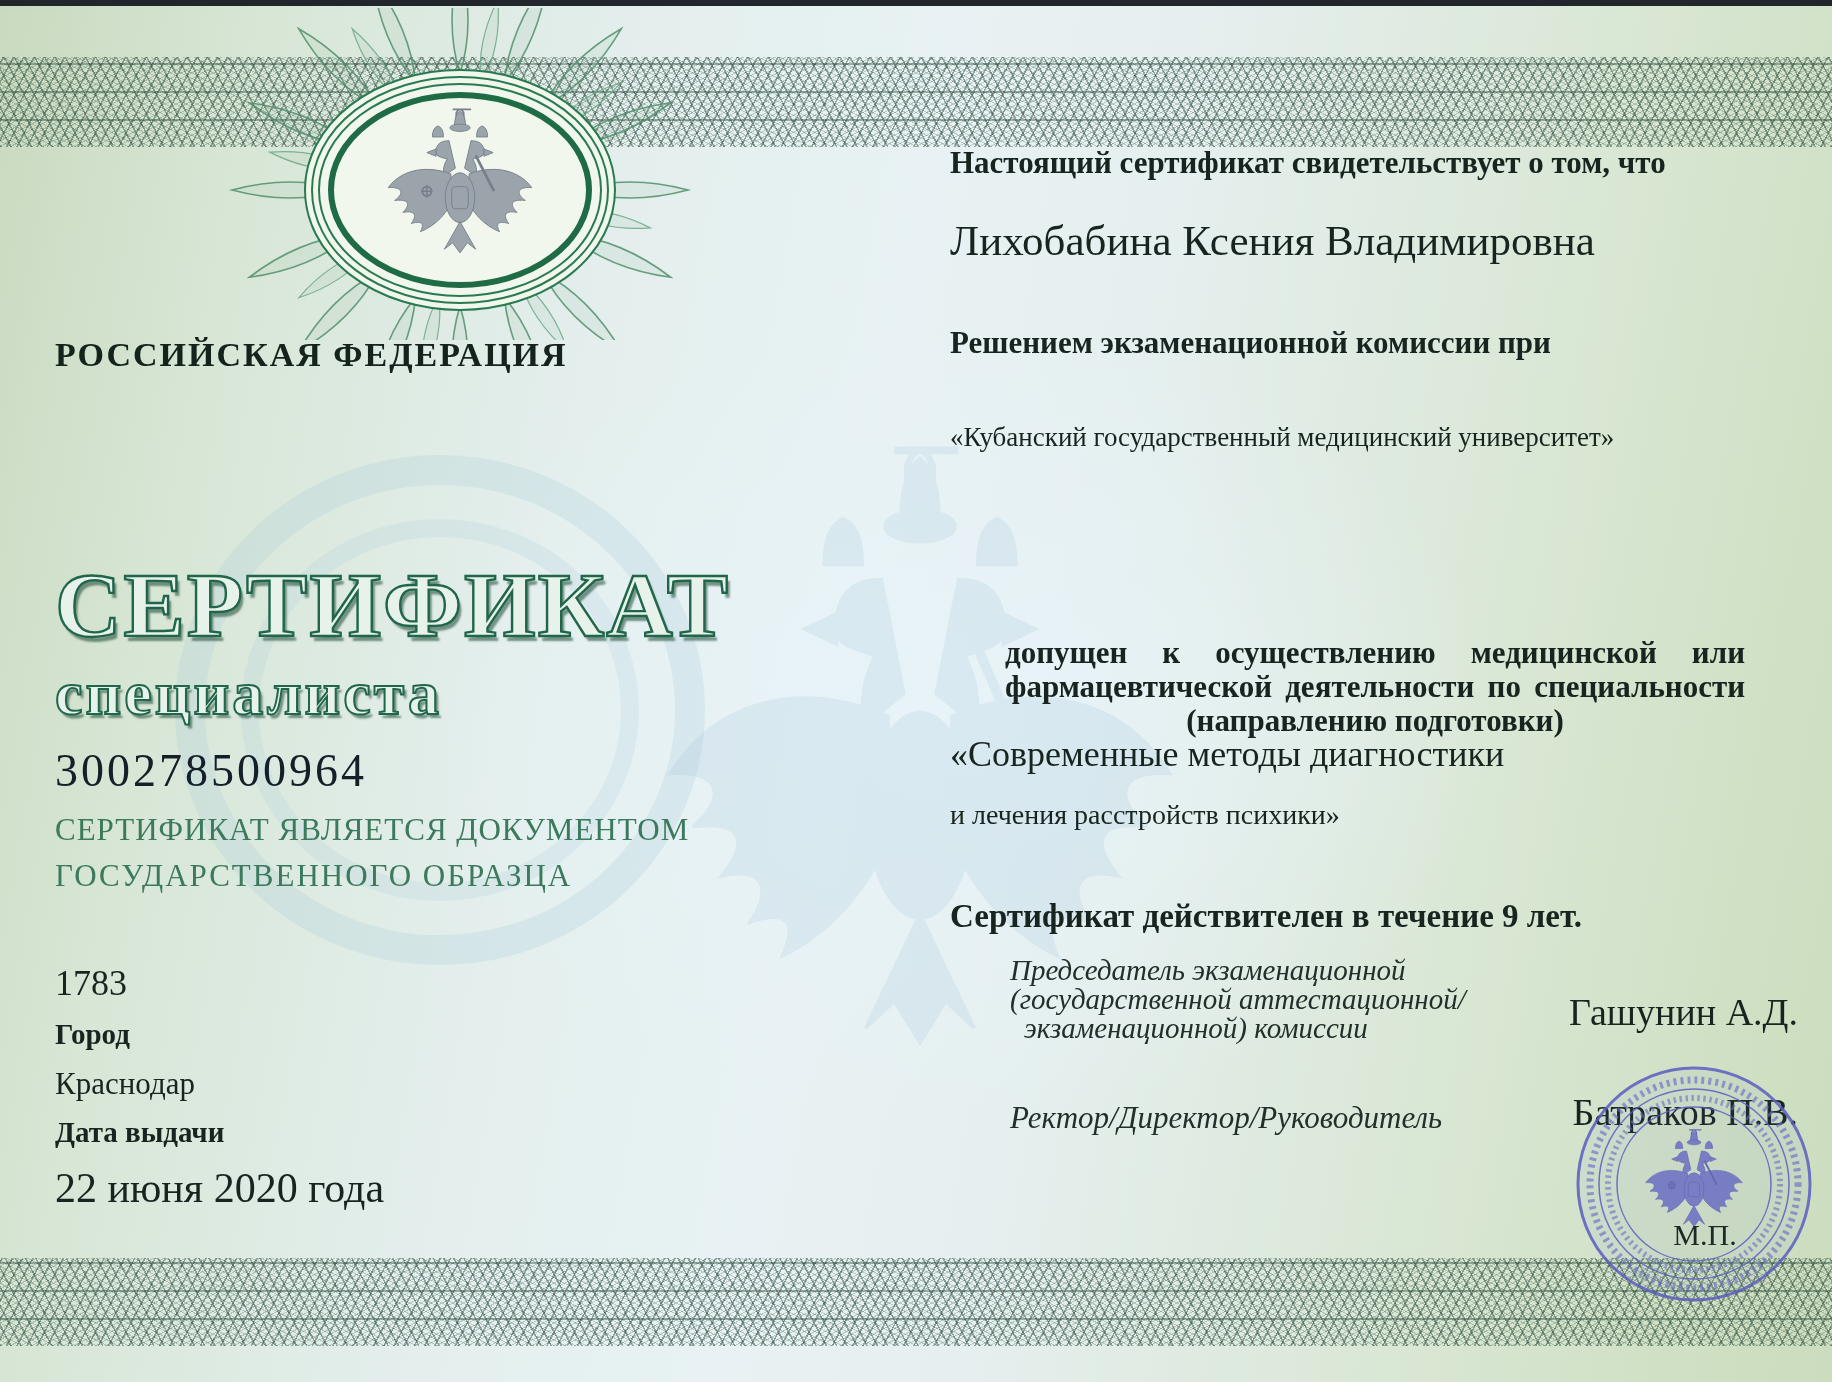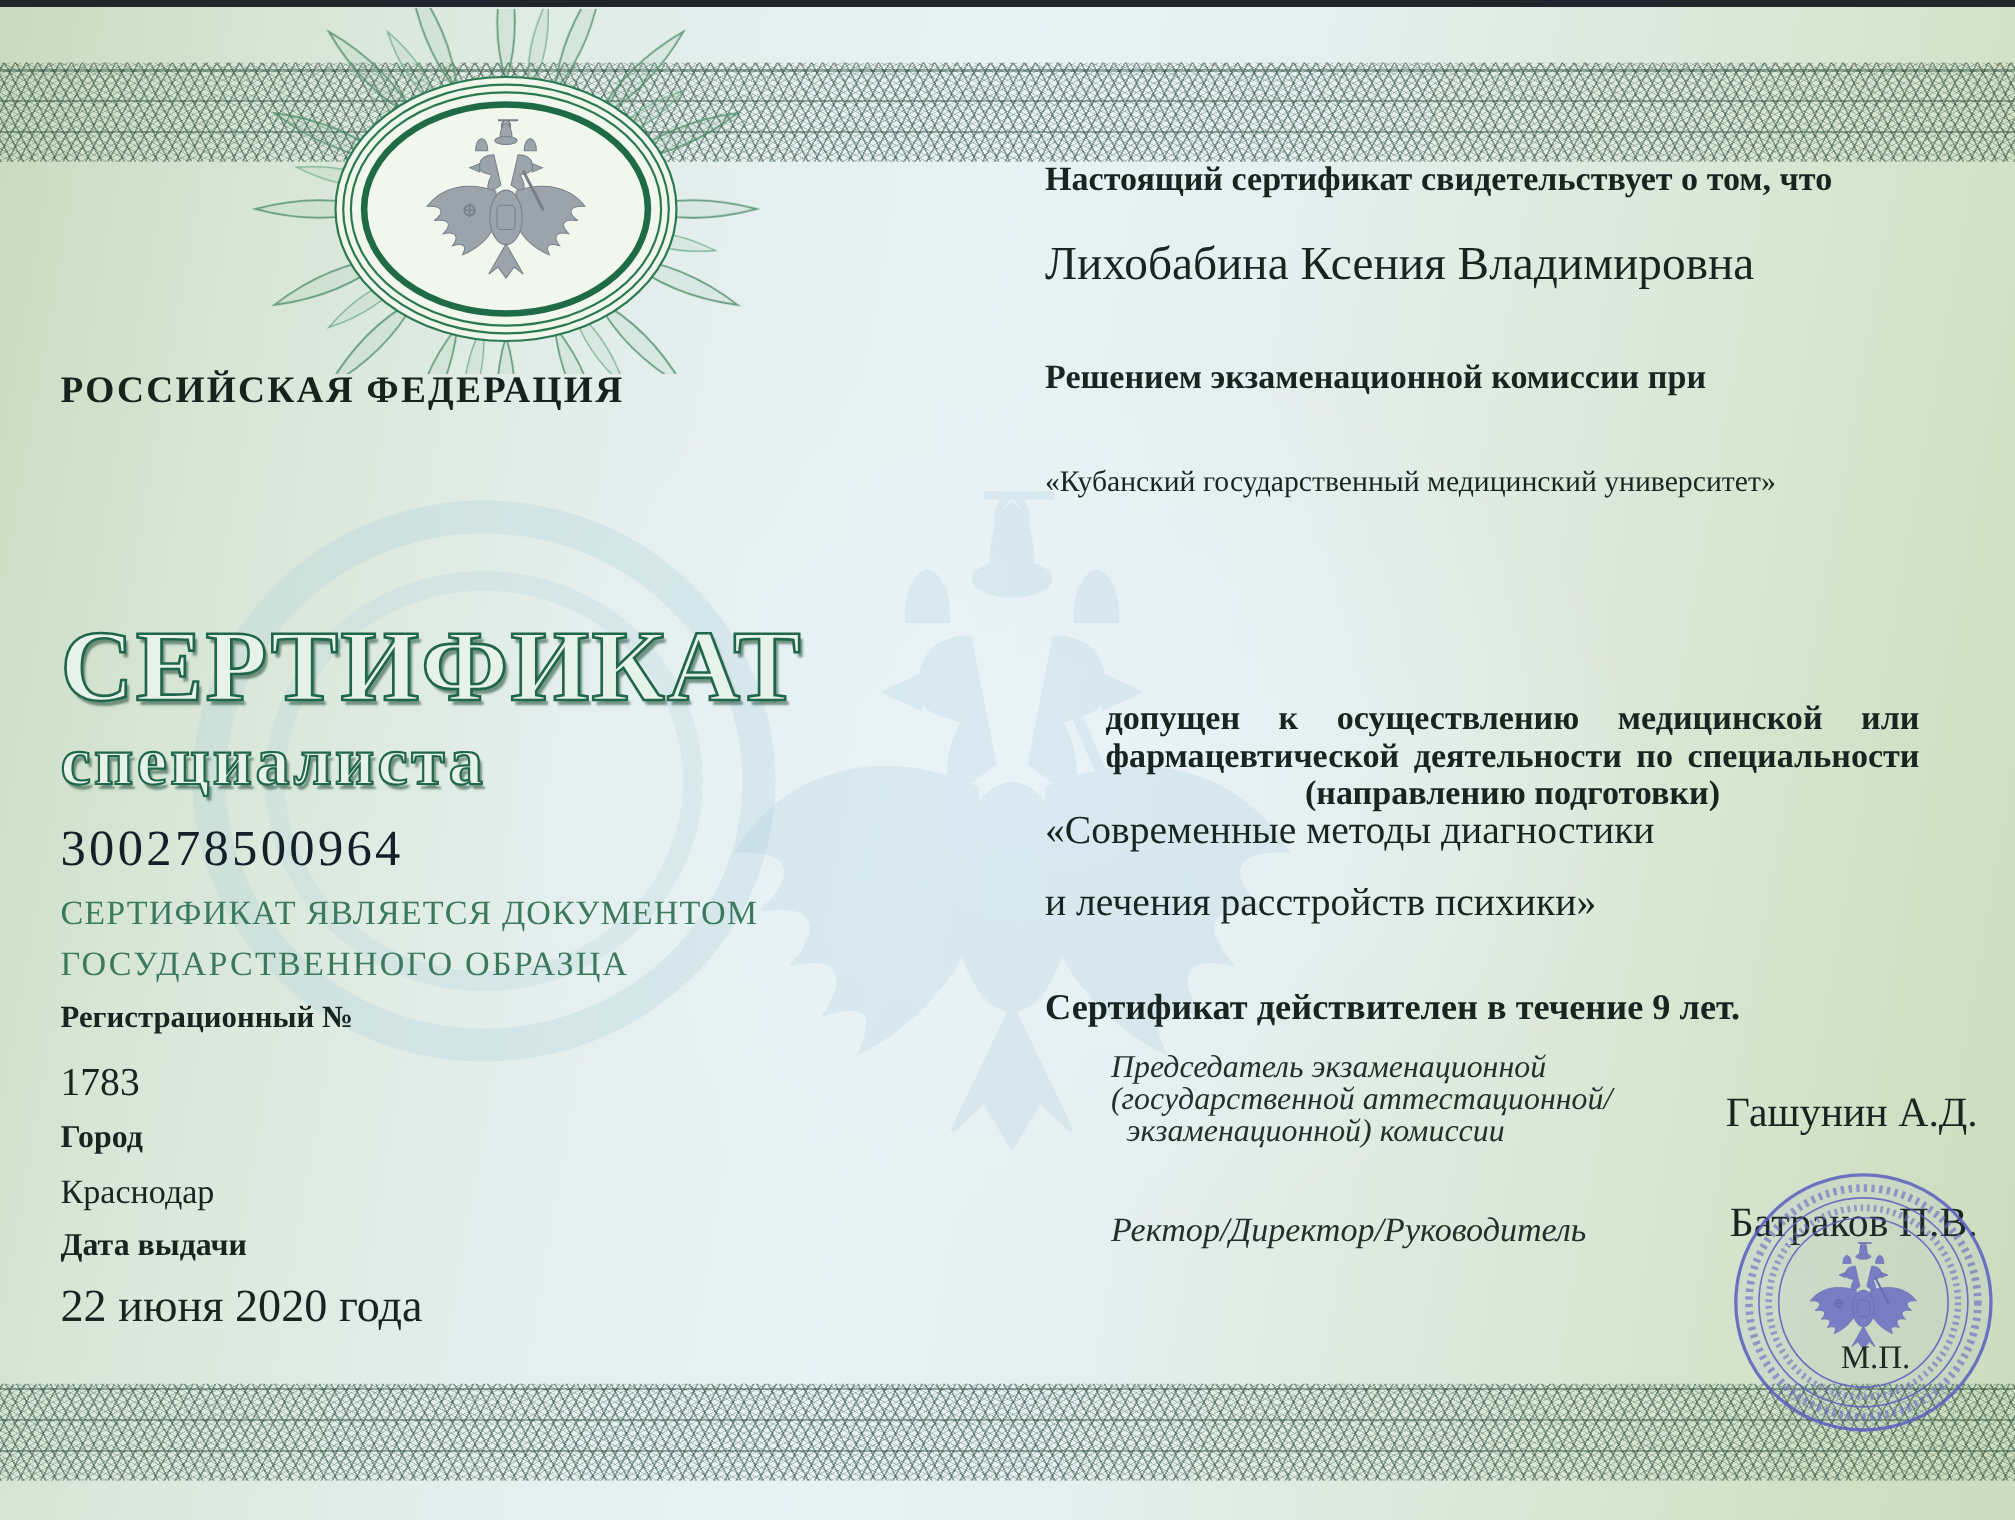--- a/index.html
+++ b/index.html
@@ -47,21 +47,21 @@
   .date-label{top:1116px;font-size:29px;font-weight:bold;}
   .date-value{top:1164px;font-size:42px;}
   .intro{top:145px;font-size:31px;font-weight:bold;}
   .holder{top:216px;font-size:43px;}
   .decision{top:325px;font-size:31px;font-weight:bold;}
   .institution{top:422px;font-size:27px;}
   .admission{position:absolute;left:55px;top:636px;width:740px;font-size:31px;font-weight:bold;color:#18241f;line-height:34px;}
   .jline{text-align:justify;text-align-last:justify;}
   .cline{text-align:center;}
   .spec1{top:733px;font-size:36px;}
-  .spec2{top:799px;font-size:36px;}
+  .spec2{top:799px;font-size:28px;}
   .validity{top:898px;font-size:33px;font-weight:bold;}
   .chairman{position:absolute;left:60px;top:956px;width:580px;font-size:29px;font-style:italic;color:#232f2a;line-height:29px;}
   .chairman .l3{padding-left:14px;}
   .sig{position:absolute;right:12px;width:300px;text-align:right;font-size:38px;color:#18241f;}
   .sig-chairman{top:990px;}
   .sig-rector{top:1090px;}
   .rector-label{position:absolute;left:60px;top:1100px;width:560px;font-size:31px;font-style:italic;color:#232f2a;}
   .seal{position:absolute;left:1569px;top:1059px;width:250px;height:250px;z-index:4;opacity:.85;}
   .mp{position:absolute;left:1650px;top:1218px;width:110px;text-align:center;font-size:30px;color:#1d2a26;z-index:5;}
   .rosette{position:absolute;left:150px;top:8px;width:620px;height:332px;z-index:2;}
@@ -150,21 +150,20 @@
     </g>
   </svg>
 
   <div class="left-col">
     <div class="t ctr country">РОССИЙСКАЯ ФЕДЕРАЦИЯ</div>
     <div class="t ctr big-title">СЕРТИФИКАТ</div>
     <div class="t ctr sub-title">специалиста</div>
     <div class="t ctr cert-number">300278500964</div>
     <div class="t ctr state-line1">СЕРТИФИКАТ ЯВЛЯЕТСЯ ДОКУМЕНТОМ</div>
     <div class="t ctr state-line2">ГОСУДАРСТВЕННОГО ОБРАЗЦА</div>
-    <div class="t ctr reg-label">Регистрационный №</div>
     <div class="t ctr reg-number">1783</div>
     <div class="t ctr city-label">Город</div>
     <div class="t ctr date-label">Дата выдачи</div>
     <div class="t ctr city-value">Краснодар</div>
     <div class="t ctr date-value">22 июня 2020 года</div>
   </div>
 
   <div class="right-col">
     <div class="t ctr intro">Настоящий сертификат свидетельствует о том, что</div>
     <div class="t ctr holder">Лихобабина Ксения Владимировна</div>

